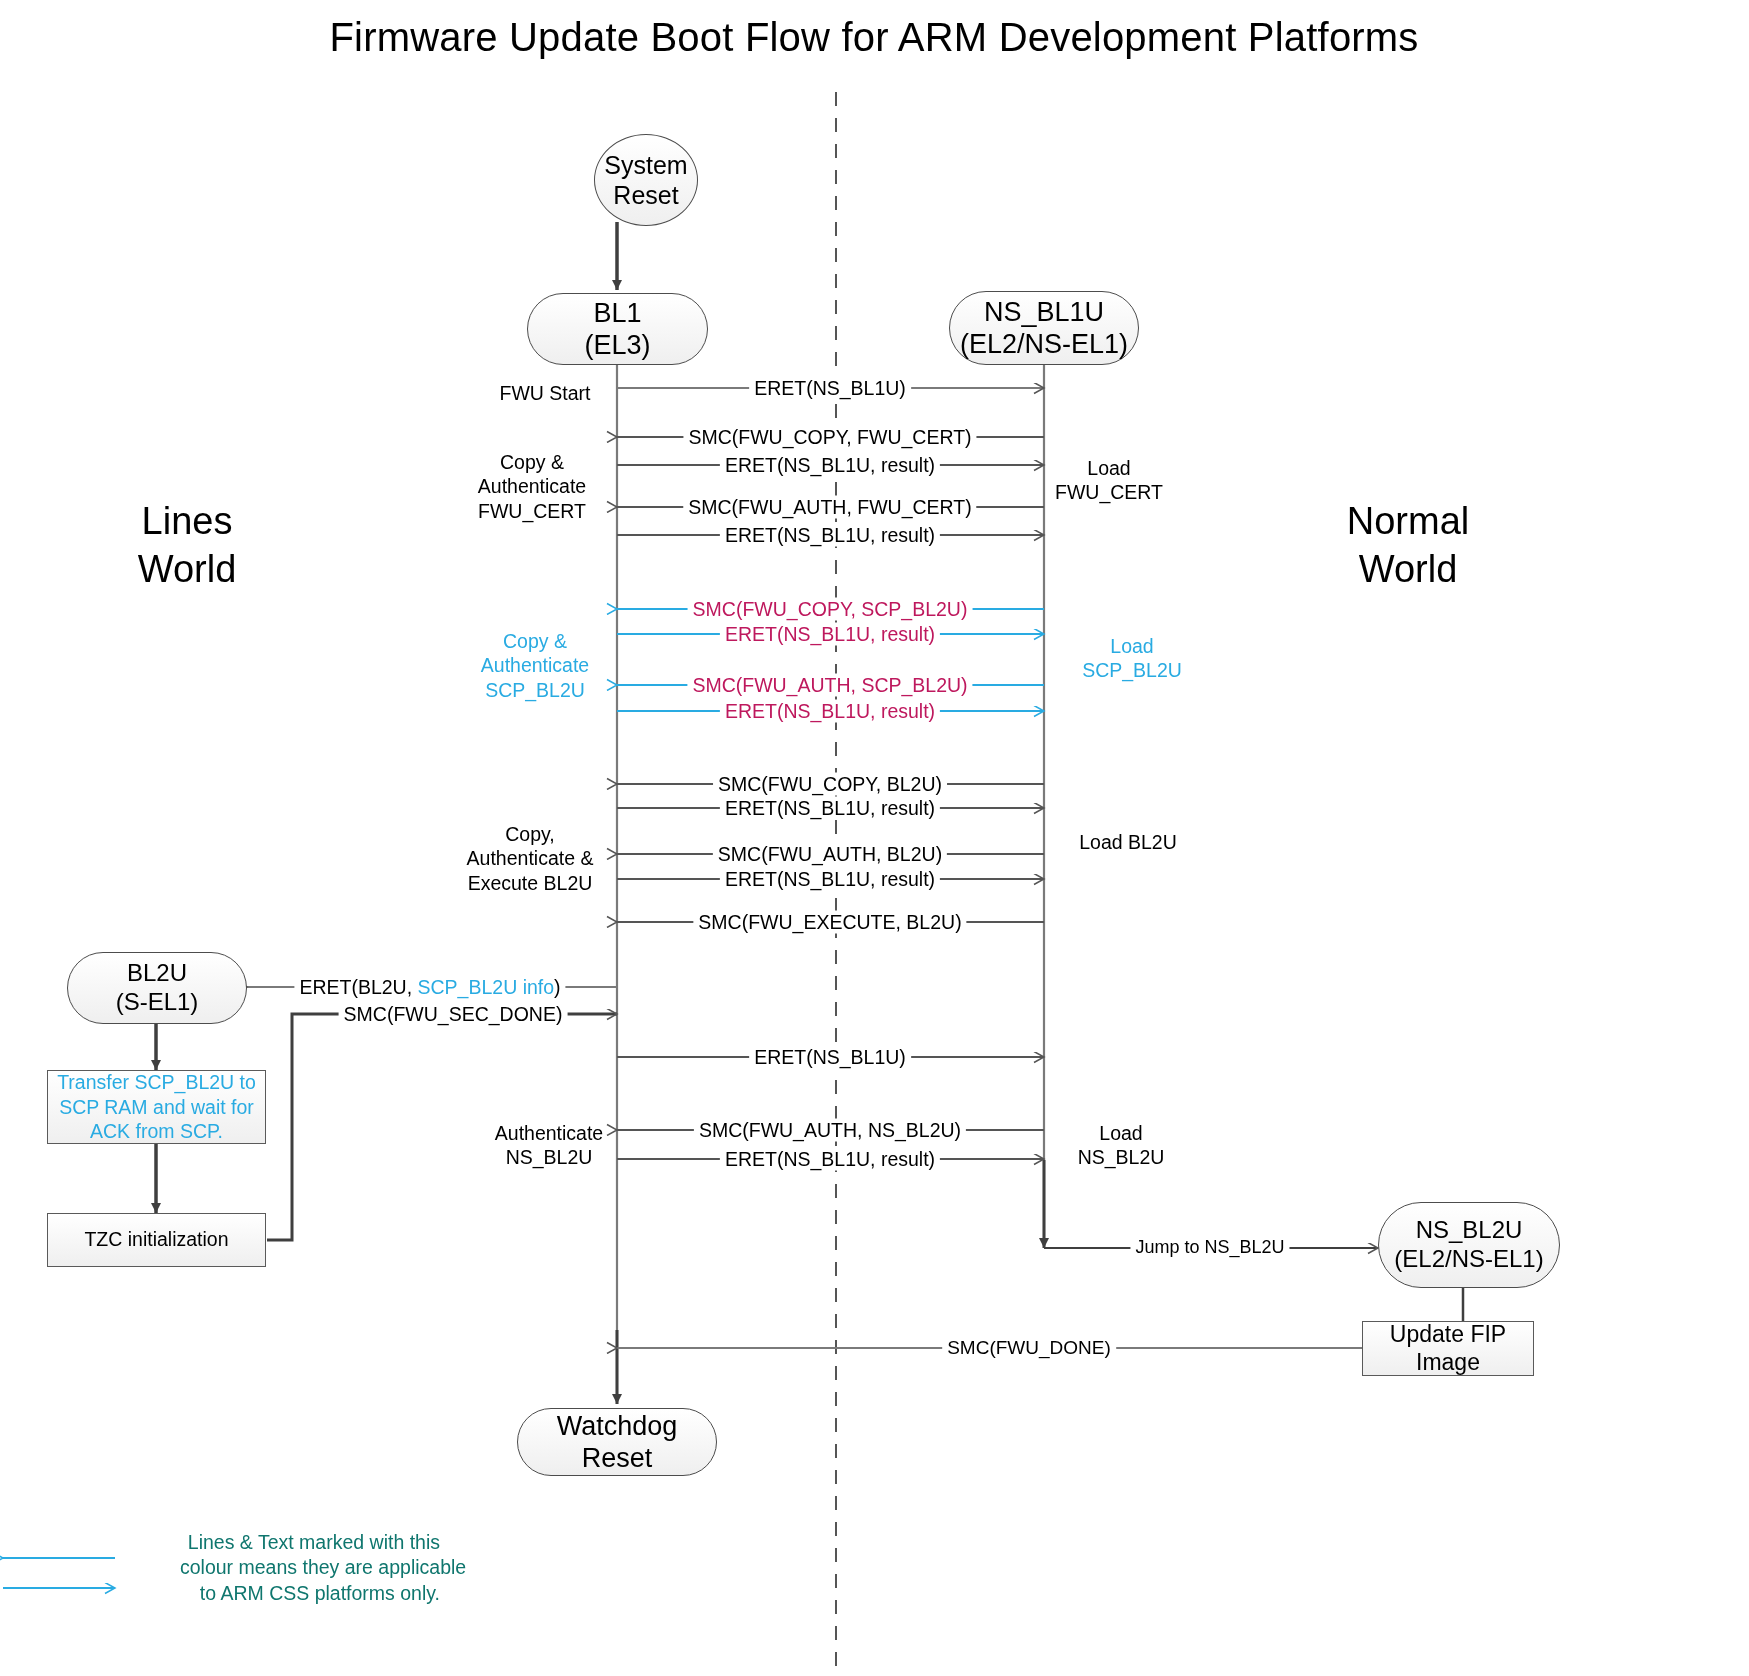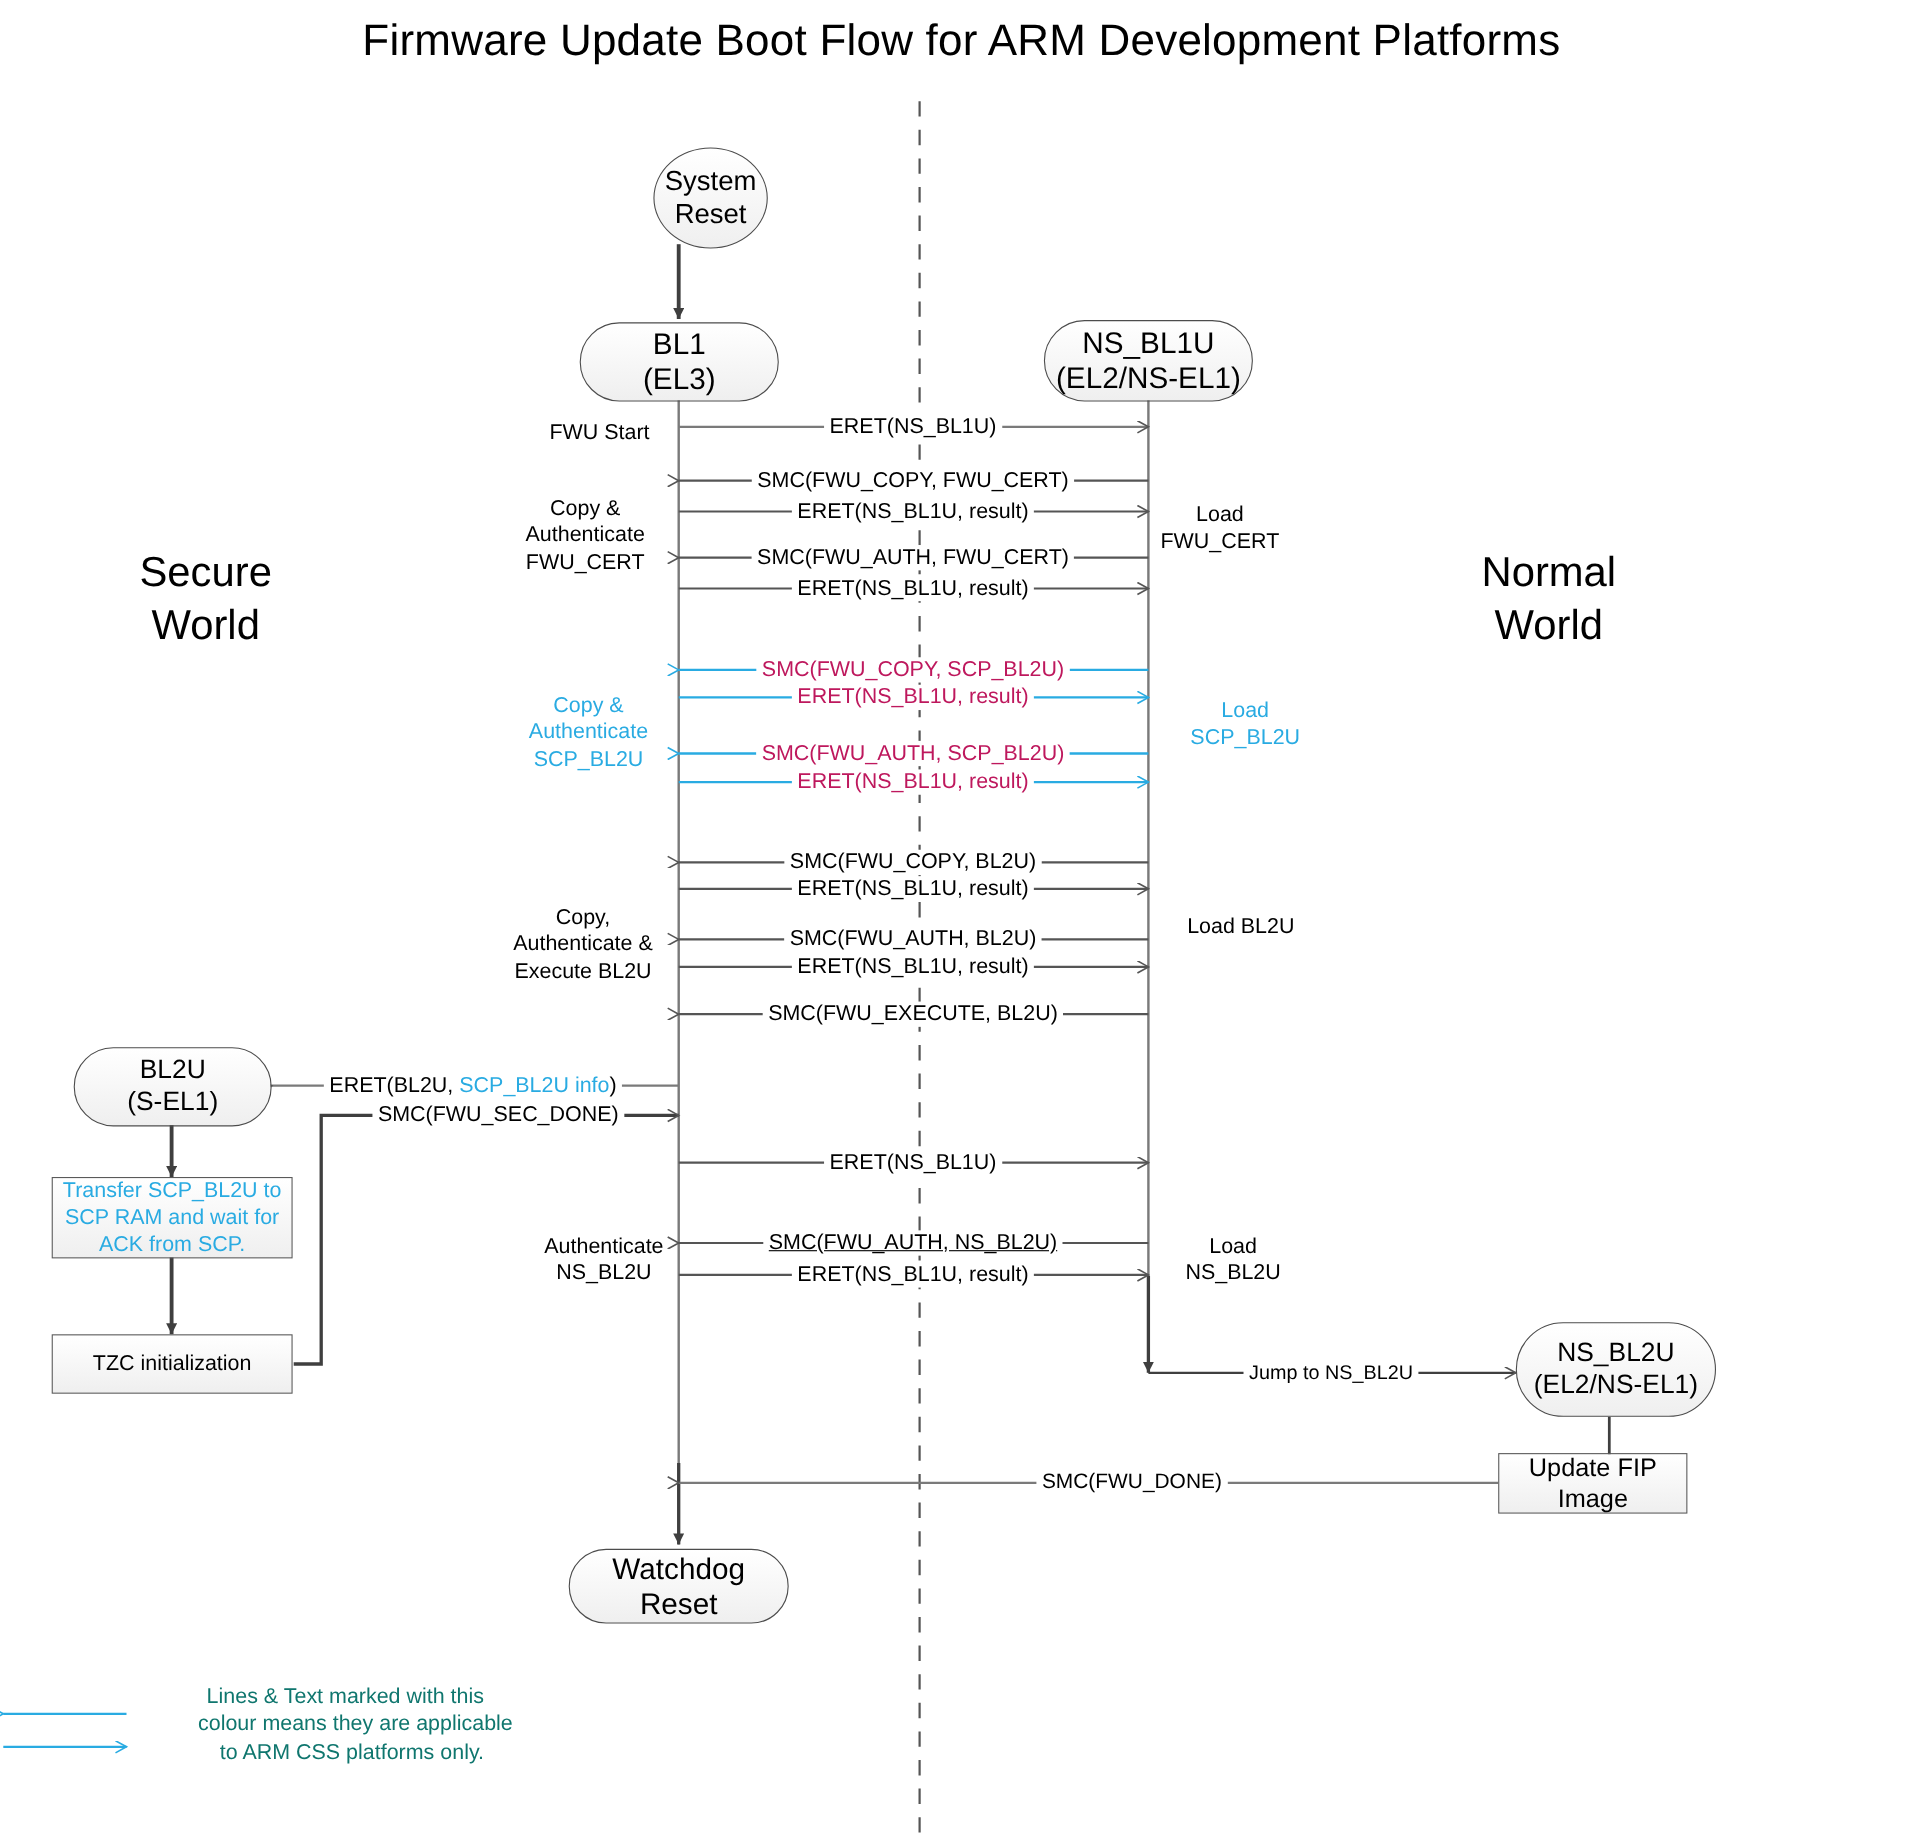--- a/index.html
+++ b/index.html
@@ -111,21 +111,21 @@
     <line x1="1463" y1="1288" x2="1463" y2="1340" stroke="#3f3f3f" stroke-width="2.5" marker-end="url(#ahSolid)"></line>
 
     <line x1="1362" y1="1348" x2="617" y2="1348" stroke="#7a7a7a" stroke-width="2" marker-end="url(#ahOpenL)"></line>
 
     <line x1="115" y1="1558" x2="3" y2="1558" stroke="#29ABE2" stroke-width="2" marker-end="url(#ahOpenLb)"></line>
     <line x1="3" y1="1588" x2="115" y2="1588" stroke="#29ABE2" stroke-width="2" marker-end="url(#ahOpenRb)"></line>
   </svg>
 
   <div class="txt title ctr" style="left:874px;top:14px;">Firmware Update Boot Flow for ARM Development Platforms</div>
 
-  <div class="txt world" style="left:187px;top:498px;transform:translateX(-50%);"><span>Secure</span><br><span>World</span></div>
+  <div class="txt world" style="left:187px;top:498px;transform:translateX(-50%);"><span>Lines</span><br><span>World</span></div>
   <div class="txt world" style="left:1408px;top:498px;transform:translateX(-50%);"><span>Normal</span><br><span>World</span></div>
 
   <div class="node ellipse n-sysreset" style="left:594px;top:134px;width:104px;height:92px;">
     <span class="lbl"><span>System</span><br><span>Reset</span></span>
   </div>
 
   <div class="node round n-big" style="left:527px;top:293px;width:181px;height:72px;">
     <span class="lbl"><span>BL1</span><br><span>(EL3)</span></span>
   </div>
 
@@ -172,21 +172,21 @@
   <div class="txt msg mid" style="left:830px;top:808px;">ERET(NS_BL1U, result)</div>
   <div class="txt msg mid" style="left:830px;top:854px;">SMC(FWU_AUTH, BL2U)</div>
   <div class="txt msg mid" style="left:830px;top:879px;">ERET(NS_BL1U, result)</div>
   <div class="txt msg mid" style="left:830px;top:922px;">SMC(FWU_EXECUTE, BL2U)</div>
 
   <div class="txt msg mid" style="left:430px;top:987px;"><span>ERET(BL2U, </span><span style="color:#29ABE2;">SCP_BL2U info</span><span>)</span></div>
 
   <div class="txt msg mid" style="left:453px;top:1014px;">SMC(FWU_SEC_DONE)</div>
 
   <div class="txt msg mid" style="left:830px;top:1057px;">ERET(NS_BL1U)</div>
-  <div class="txt msg mid" style="left:830px;top:1130px;text-decoration:underline;">SMC(FWU_AUTH, NS_BL2U)</div>
+  <div class="txt msg mid" style="left:830px;top:1130px;">SMC(FWU_AUTH, NS_BL2U)</div>
   <div class="txt msg mid" style="left:830px;top:1159px;">ERET(NS_BL1U, result)</div>
   <div class="txt msg mid" style="left:1210px;top:1248px;font-size:18px;">Jump to NS_BL2U</div>
   <div class="txt msg mid" style="left:989px;top:1348px;font-size:19px;margin-left:40px;">SMC(FWU_DONE)</div>
 
   <div class="txt side" style="left:545px;top:381px;transform:translate(-50%,0);">FWU Start</div>
 
   <div class="txt side" style="left:532px;top:450px;transform:translate(-50%,0);"><span>Copy &amp;</span><br><span>Authenticate</span><br><span>FWU_CERT</span></div>
 
   <div class="txt side" style="left:1109px;top:456px;transform:translate(-50%,0);"><span>Load</span><br><span>FWU_CERT</span></div>
 

